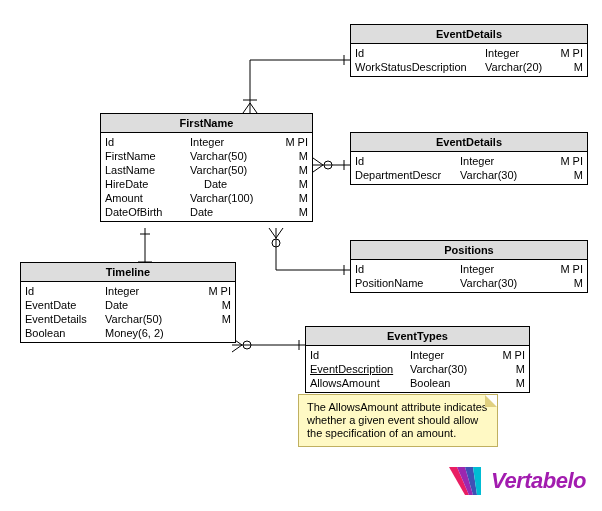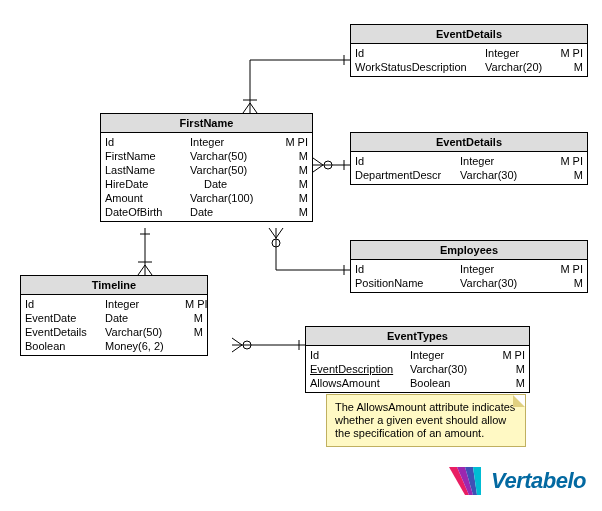--- a/index.html
+++ b/index.html
@@ -49,42 +49,41 @@
   .row .c-flag { flex: 0 0 auto; text-align: left; white-space: pre; }
   .row .sp { flex: 1 1 auto; }
   .note {
     position: absolute;
     background: #FFF9C4;
     border: 1px solid #c0b060;
     font-size: 11px;
     padding: 6px 8px;
     box-sizing: border-box;
     line-height: 13px;
-    margin-left: 28px;
   }
   .note .corner {
     position: absolute;
     top: 0; right: 0;
     width: 0; height: 0;
     border-top: 12px solid #fff;
     border-left: 12px solid #e0d080;
   }
   .logo {
     position: absolute;
     right: 16px;
     bottom: 12px;
     display: flex;
     align-items: center;
     gap: 6px;
   }
   .logo .text {
     font-size: 22px;
     font-weight: bold;
     font-style: italic;
-    color: #0369a1;
+    color: #a21caf;
     letter-spacing: -0.5px;
   }
   .logo svg { display: block; }
 </style>
 </head>
 <body>
 <div class="canvas">
 
 <svg class="connectors" viewBox="0 0 602 511">
   <g stroke="#000" stroke-width="1" fill="none">
@@ -200,38 +199,38 @@
         <div class="row">
           <span class="c-name" style="width: 105px;">DepartmentDescr</span>
           <span class="c-type" style="width: 70px;">Varchar(30)</span>
           <span class="sp"></span>
           <span class="c-flag">M</span>
         </div>
       </div>
 </div>
 
 <div class="entity" style="left:350px; top:240px; width:238px;">
-  <div class="title">Employees</div>
+  <div class="title">Positions</div>
   <div class="body">
         <div class="row">
           <span class="c-name" style="width: 105px;">Id</span>
           <span class="c-type" style="width: 70px;">Integer</span>
           <span class="sp"></span>
           <span class="c-flag">M PI</span>
         </div>
         <div class="row">
           <span class="c-name" style="width: 105px;">PositionName</span>
           <span class="c-type" style="width: 70px;">Varchar(30)</span>
           <span class="sp"></span>
           <span class="c-flag">M</span>
         </div>
       </div>
 </div>
 
-<div class="entity" style="left:20px; top:275px; width:188px;">
+<div class="entity" style="left:20px; top:262px; width:216px;">
   <div class="title">Timeline</div>
   <div class="body">
         <div class="row">
           <span class="c-name" style="width: 80px;">Id</span>
           <span class="c-type" style="width: 80px;">Integer</span>
           <span class="sp"></span>
           <span class="c-flag">M PI</span>
         </div>
         <div class="row">
           <span class="c-name" style="width: 80px;">EventDate</span>

